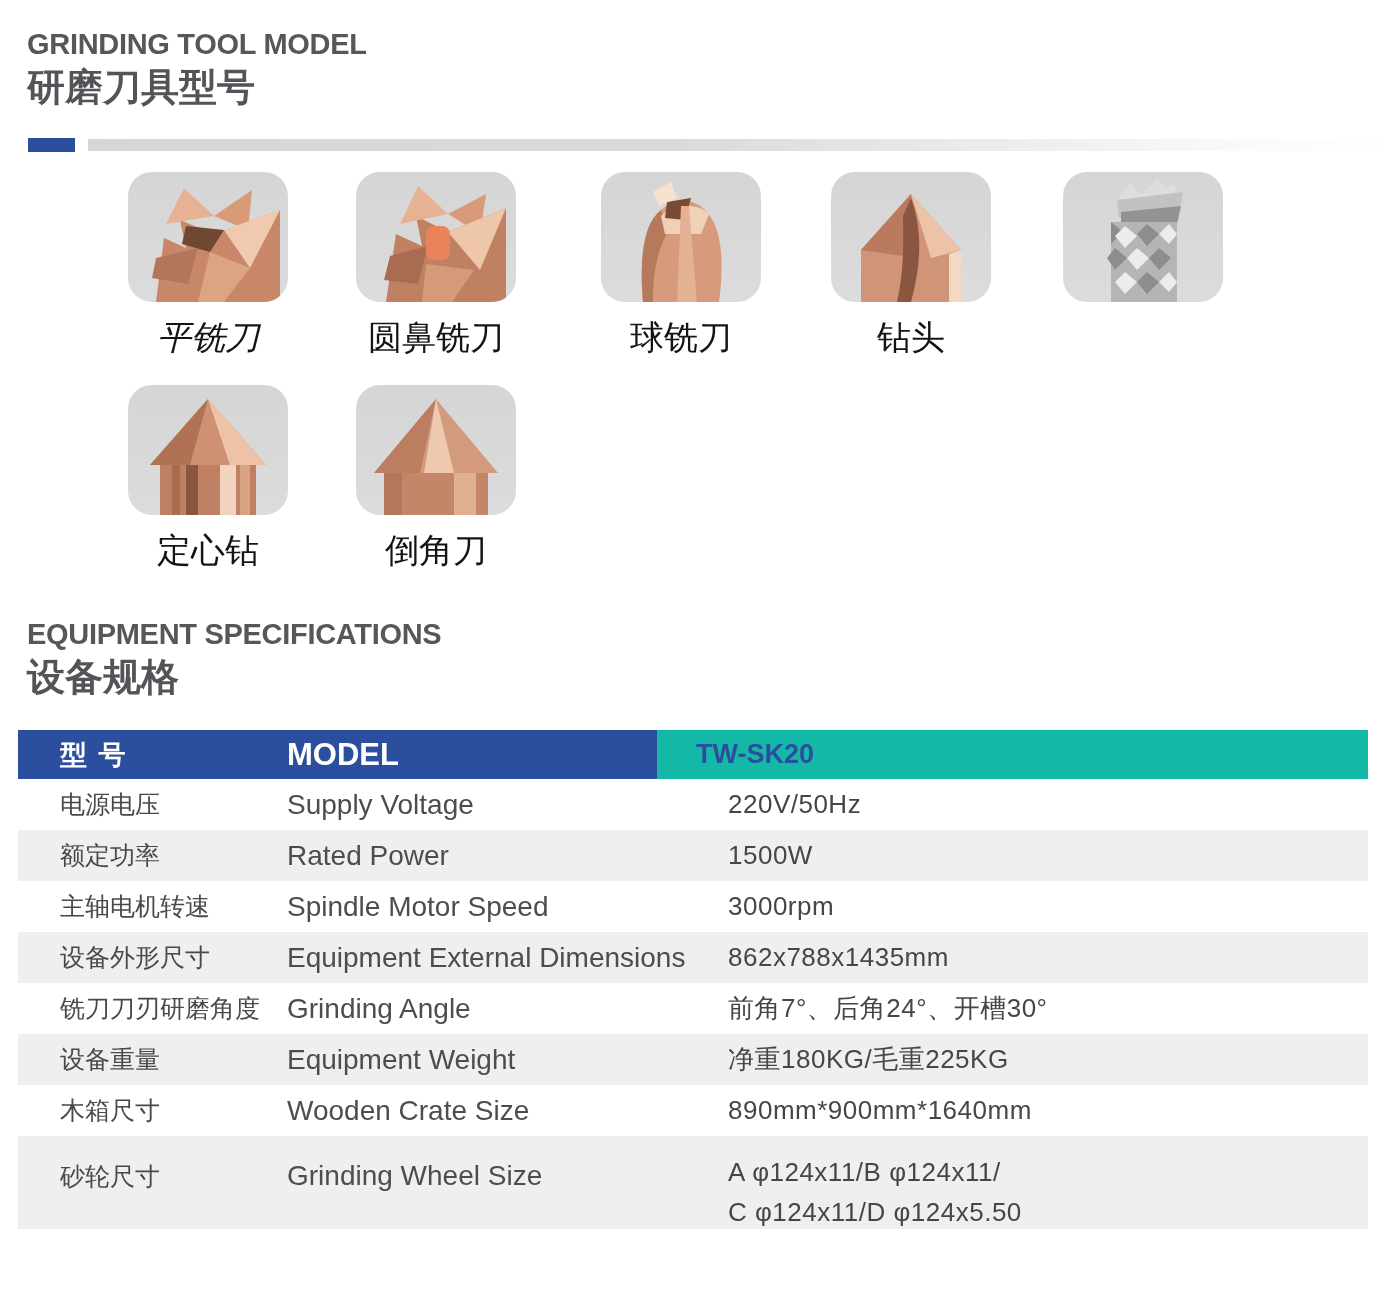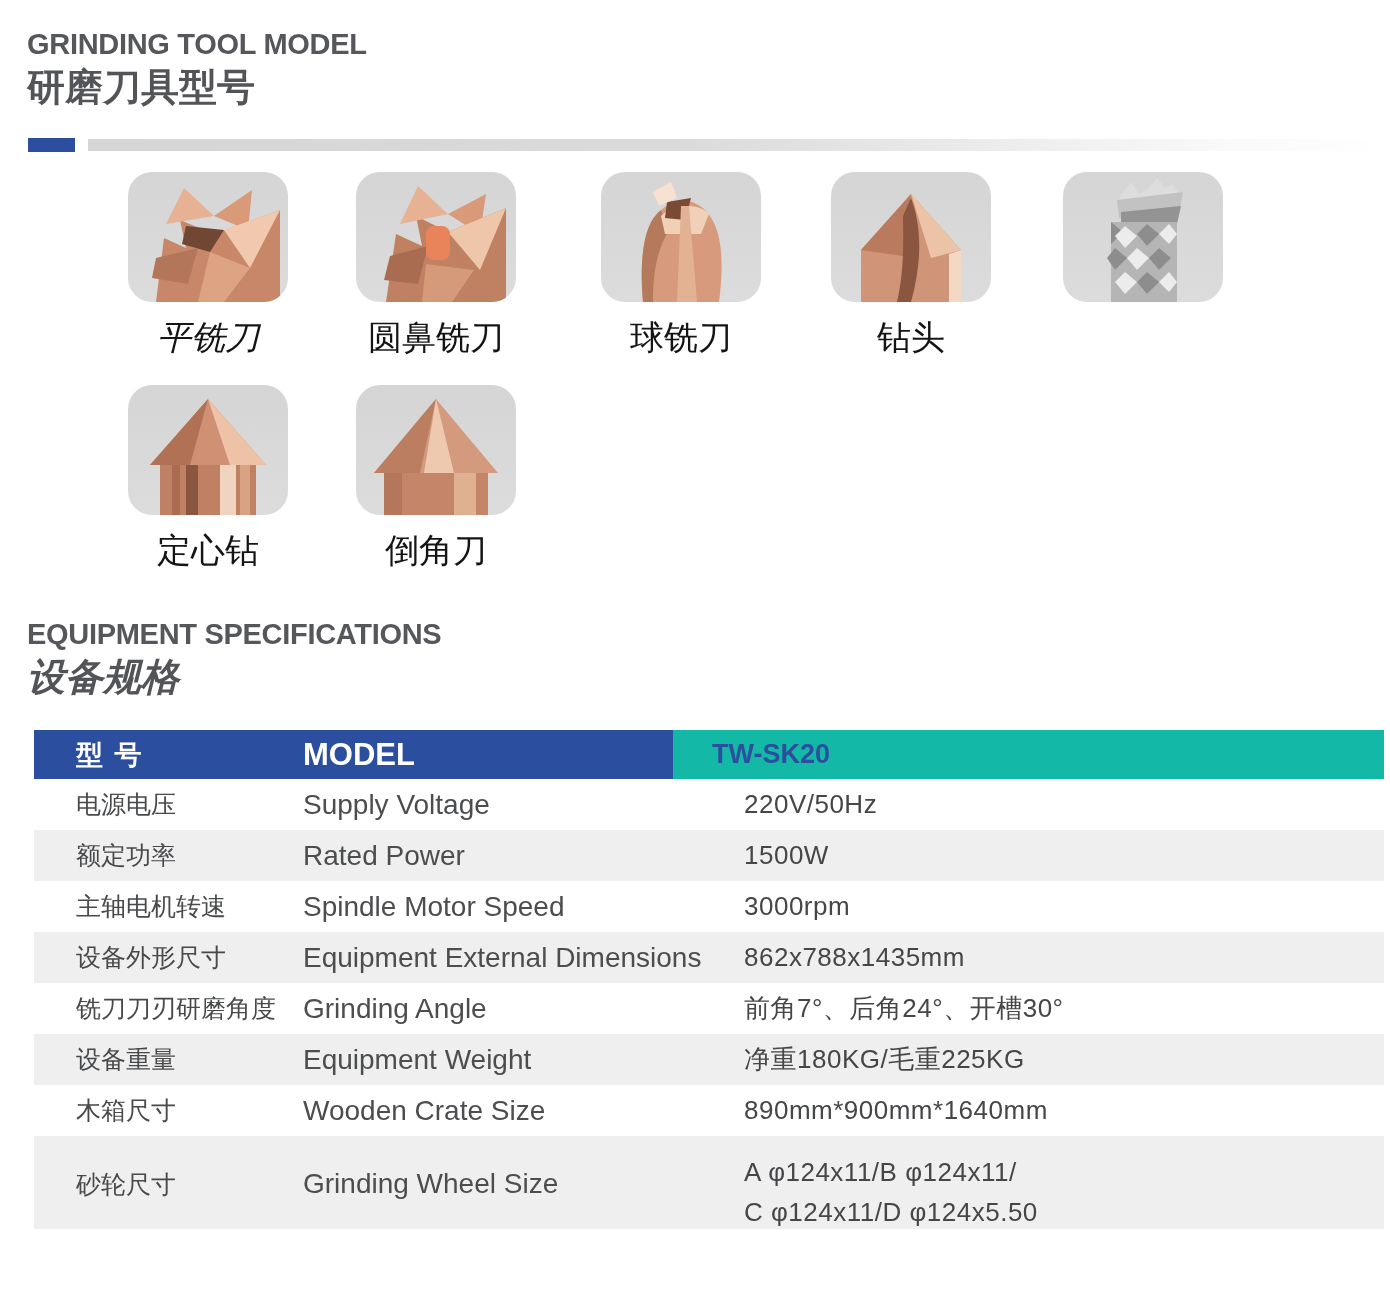--- a/index.html
+++ b/index.html
@@ -16,31 +16,31 @@
                 background:linear-gradient(to right,#d6d6d6 0%,#dadada 45%,rgba(218,218,218,0.15) 88%,rgba(218,218,218,0) 100%);}
 
   
   .tile{position:absolute;width:160px;height:130px;border-radius:24px;overflow:hidden;
         background:linear-gradient(#d5d5d5,#dcdcdc);}
   .tile svg{display:block;width:160px;height:130px;}
   .tile-label{position:absolute;width:160px;text-align:center;font-size:34px;color:#141414;
               font-weight:500;white-space:nowrap;}
 
   
-  .spec-table{position:absolute;left:34px;top:730px;width:1350px;}
+  .spec-table{position:absolute;left:18px;top:730px;width:1350px;}
   .thead{display:flex;height:49px;}
   .thead-blue{width:639px;background:#2b4f9e;display:flex;align-items:center;}
   .thead-gray{flex:1;background:#14b8a6;display:flex;align-items:center;padding-left:39px;}
   .th-cn{width:227px;padding-left:42px;color:#ffffff;font-weight:bold;font-size:27px;letter-spacing:2px;}
   .th-en{color:#ffffff;font-weight:bold;font-size:31px;}
   .th-model{color:#2b4f9e;font-weight:bold;font-size:27px;}
   .trow{display:flex;align-items:center;height:51px;background:#ffffff;}
   .trow.alt{background:#efefef;}
   .trow.tall{height:93px;align-items:flex-start;}
-  .trow.tall .c1,.trow.tall .c2{padding-top:32px;}
+  .trow.tall .c1,.trow.tall .c2{padding-top:24px;}
   .trow.tall .c3{padding-top:16px;}
   .c1{width:269px;padding-left:42px;box-sizing:border-box;color:#48494b;font-size:25px;}
   .c2{width:441px;color:#4c4d4f;font-size:28px;}
   .c3{flex:1;color:#454648;font-size:26px;letter-spacing:0.5px;}
   .val-line{display:block;line-height:40px;}
 </style>
 </head>
 <body>
 
 <div class="page">
@@ -134,21 +134,21 @@
       <polygon points="80,14 98,88 68,88" fill="#eec9b0"></polygon>
       <rect x="28" y="88" width="104" height="42" fill="#c48568"></rect>
       <rect x="28" y="88" width="18" height="42" fill="#b5775b"></rect>
       <rect x="98" y="88" width="22" height="42" fill="#dfb091"></rect>
     </svg>
   </div>
   <div class="tile-label" style="left:128px;top:528px;">定心钻</div>
   <div class="tile-label" style="left:356px;top:528px;">倒角刀</div>
 
   <div class="sec-title-en" style="left:27px;top:618px;">EQUIPMENT SPECIFICATIONS</div>
-  <div class="sec-title-cn" style="left:27px;top:652px;font-style:italic;">设备规格</div>
+  <div class="sec-title-cn" style="left:27px;top:652px;">设备规格</div>
 
   <div class="spec-table">
     <div class="thead">
       <div class="thead-blue">
         <span class="th-cn">型 号</span>
         <span class="th-en">MODEL</span>
       </div>
       <div class="thead-gray">
         <span class="th-model">TW-SK20</span>
       </div>

